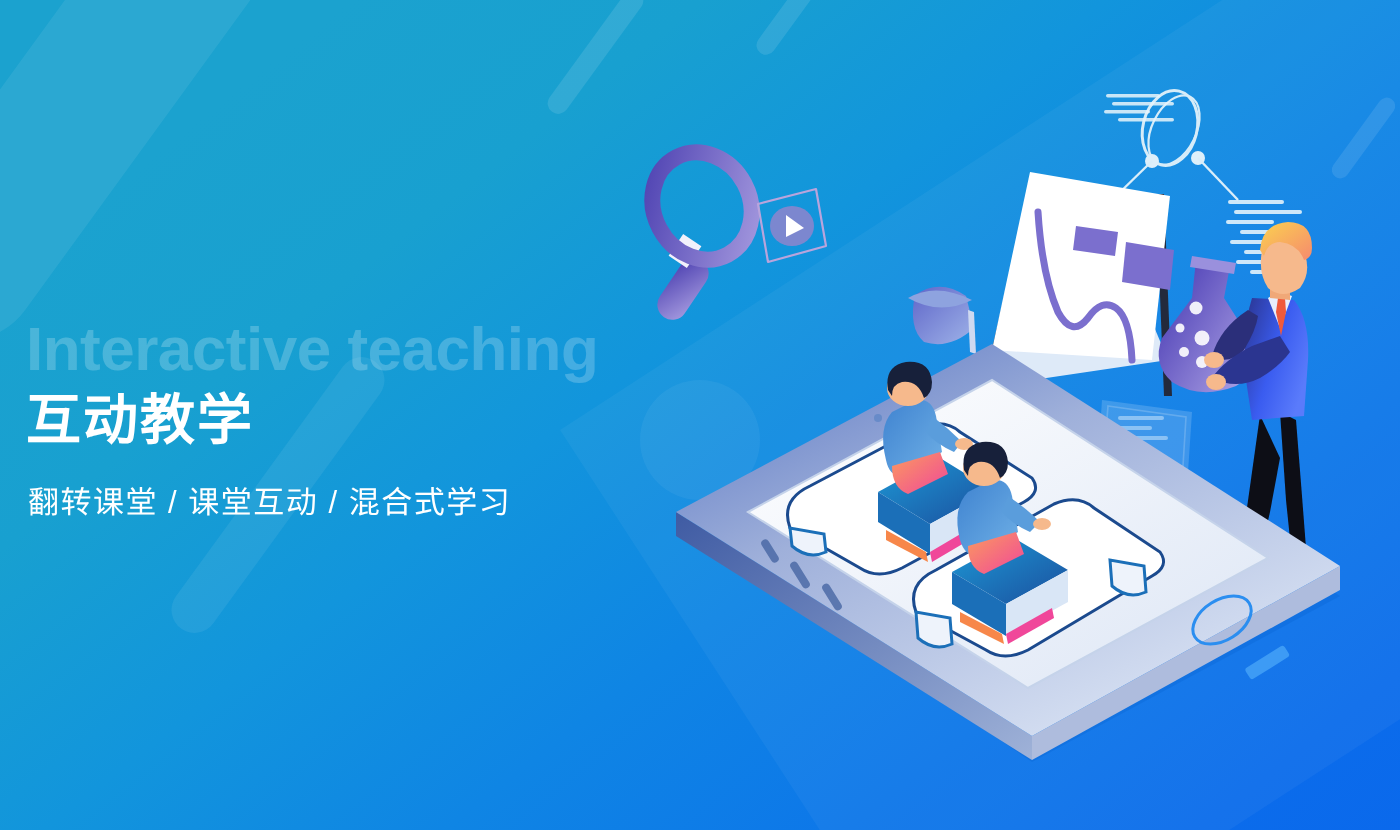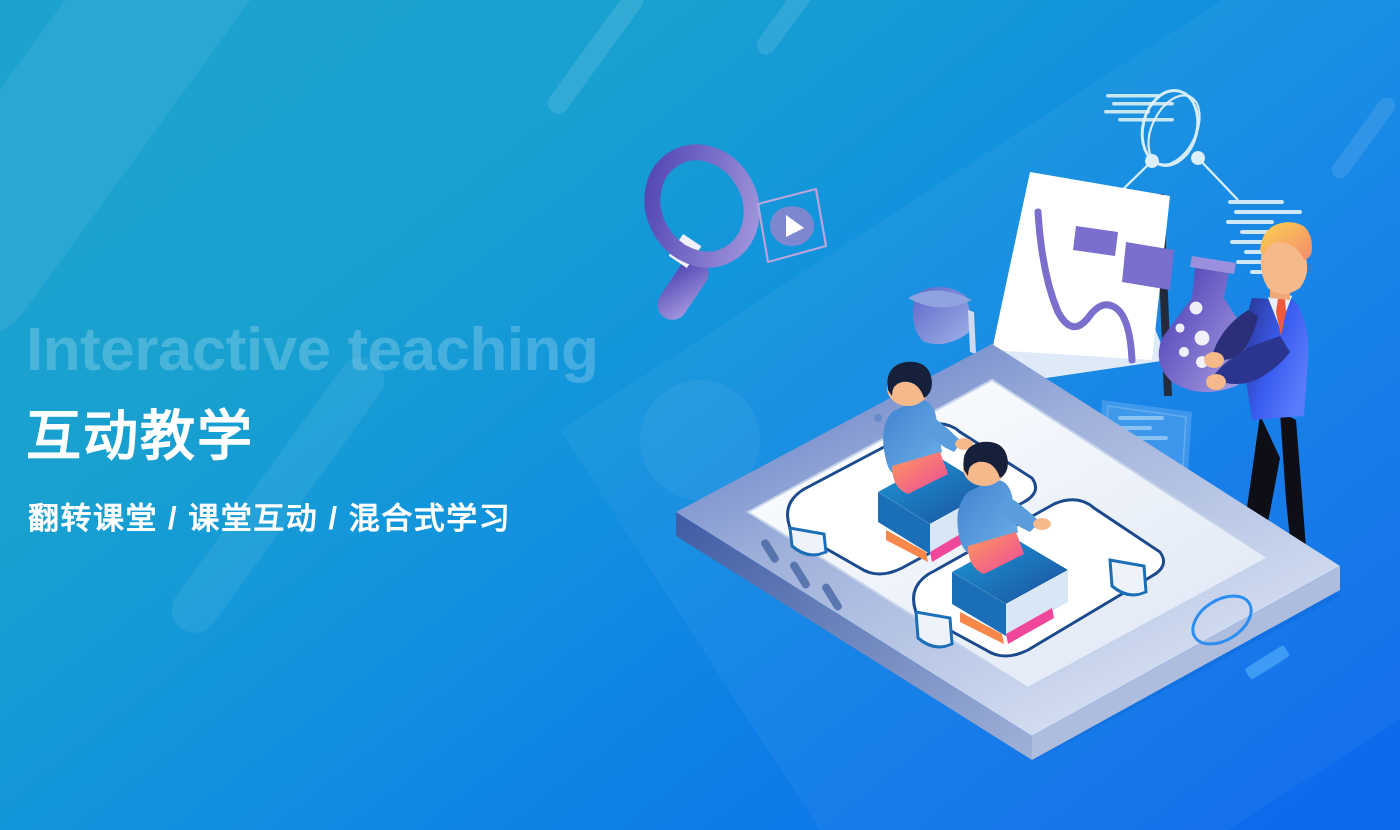--- a/index.html
+++ b/index.html
@@ -105,31 +105,31 @@
     font-size: 62px;
     font-weight: bold;
     line-height: 1;
     letter-spacing: -0.5px;
     color: rgba(255,255,255,0.21);
     white-space: nowrap;
     margin: 0;
     padding: 0;
   }
   .main-title {
-    margin: 28px 0 0 0;
+    margin: 12px 0 0 0;
     font-size: 55px;
     font-weight: bold;
     color: #ffffff;
     letter-spacing: 2px;
     line-height: 1.05;
   }
   .sub-title {
     margin: 27px 0 0 2px;
     font-size: 31px;
-    font-weight: bold;
+    font-weight: normal;
     color: #ffffff;
     letter-spacing: 1.5px;
     white-space: nowrap;
   }
 
   
   .illus {
     position: absolute;
     left: 640px;
     top: 60px;

